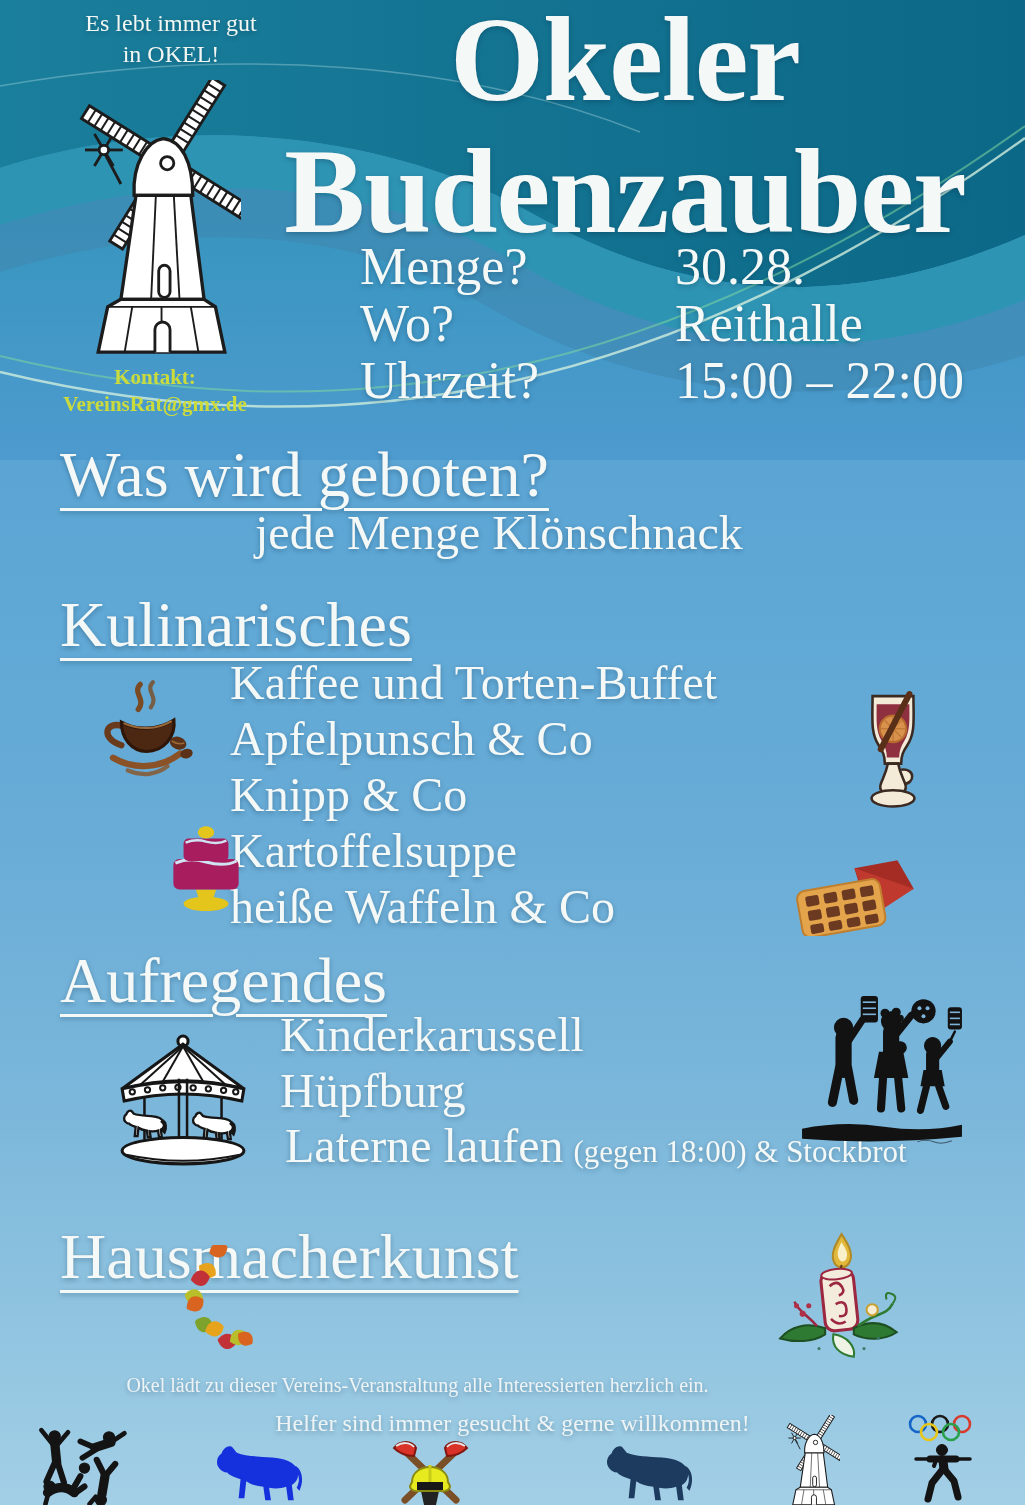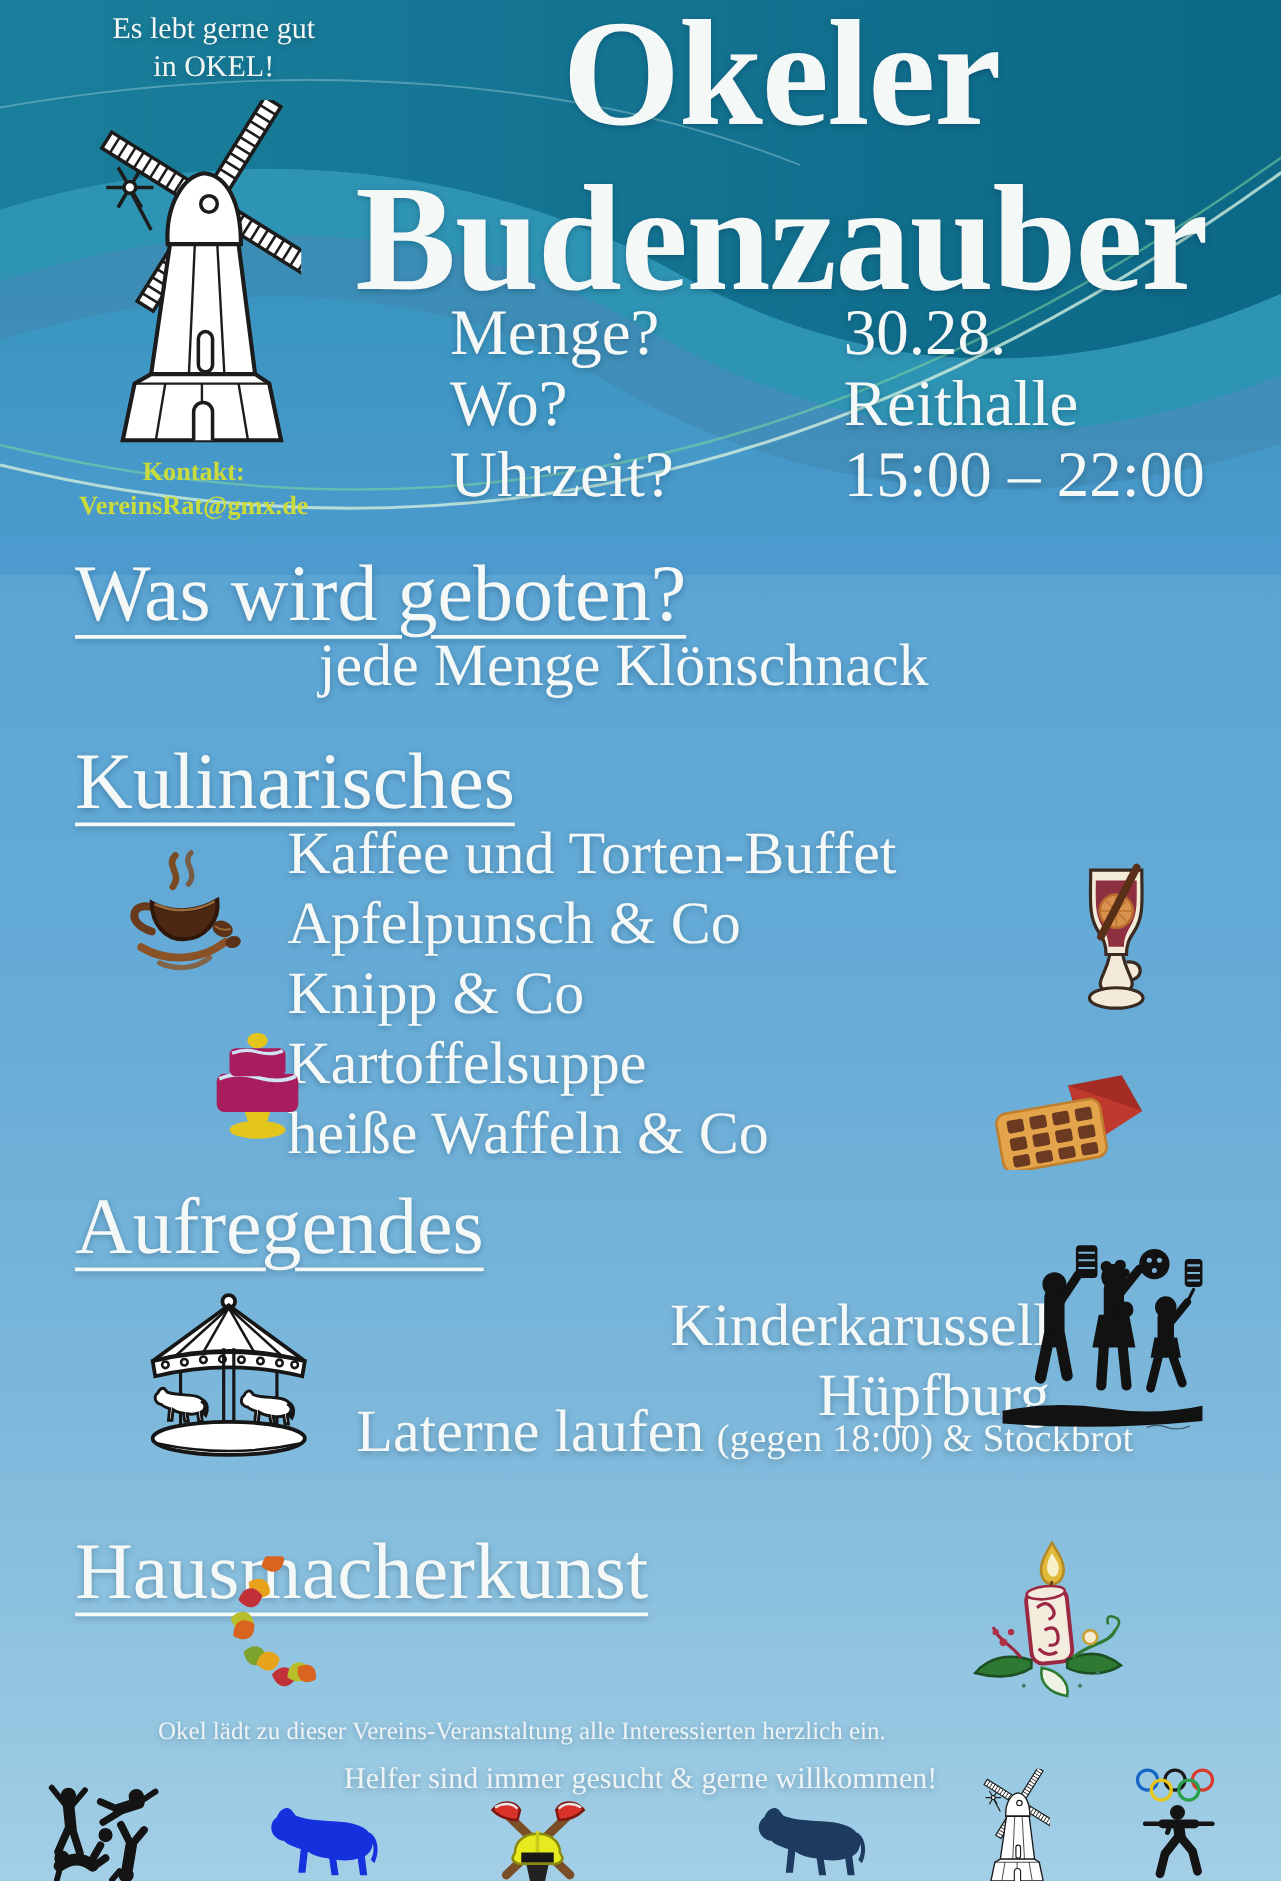--- a/index.html
+++ b/index.html
@@ -20,21 +20,21 @@
   .details{left:360px;top:238px;width:620px;font-size:52px;line-height:57px;}
   .drow{display:flex;}
   .drow .q{width:315px;}
   .heading{font-size:64px;line-height:56px;text-decoration:underline;text-decoration-thickness:3px;text-underline-offset:12px;}
   .item{font-size:48px;line-height:56px;}
   .h-intro{left:60px;top:447px;}
   .i-intro{left:255px;top:505px;}
   .h-kulin{left:60px;top:597px;}
   .list-kulin{left:230px;top:655px;width:640px;text-align:left;}
   .h-aufreg{left:60px;top:953px;}
-  .list-aufreg{left:280px;top:1033px;width:560px;text-align:right;}
+  .list-aufreg{left:280px;top:1007px;width:560px;text-align:left;}
   .laterne{left:285px;top:1118px;width:700px;font-size:48px;line-height:56px;white-space:nowrap;}
   .laterne .small{font-size:31px;margin-left:10px;}
   .h-haus{left:60px;top:1197px;margin-top:32px;}
   .i-haus{left:250px;top:1251px;}
   .footer1{left:0;top:1367px;width:835px;text-align:center;font-size:20px;line-height:36px;color:#eef4f6;}
   .footer2{left:0;top:1408px;width:1025px;text-align:center;font-size:24px;line-height:30px;color:#eef4f6;}
   .ic-coffee{left:92px;top:678px;}
   .ic-cake{left:165px;top:810px;}
   .ic-punch{left:852px;top:690px;}
   .ic-waffle{left:795px;top:858px;}
@@ -117,21 +117,21 @@
     <rect x="0" y="0" width="1025" height="460" fill="url(#gTop)"></rect>
     <path d="M0,0 H1025 V235 C850,312 690,302 535,215 C380,128 175,112 0,168 Z" fill="url(#gDark)"></path>
     <path d="M0,168 C175,112 380,128 535,215 C690,302 850,312 1025,235 L1025,300 C845,372 675,355 515,262 C360,172 170,170 0,225 Z" fill="#2e94b4"></path>
     <path d="M0,225 C170,170 360,172 515,262 C675,355 845,372 1025,300 L1025,355 C830,418 640,398 485,305 C340,220 160,222 0,272 Z" fill="#3f87ae" opacity=".55"></path>
     <path d="M0,372 C330,452 660,402 1025,138" stroke="#cfeedd" stroke-width="2.5" fill="none" opacity=".8"></path>
     <path d="M0,356 C330,436 655,390 1025,126" stroke="#7fd79f" stroke-width="2" fill="none" opacity=".55"></path>
     <path d="M0,86 C240,44 470,64 640,132" stroke="#bfe6ea" stroke-width="1.5" fill="none" opacity=".35"></path>
   </svg>
 
   <div class="abs tagline shadow">
-    <div>Es lebt gerne gut</div>
+    <div>Es lebt immer gut</div>
     <div>in OKEL!</div>
   </div>
 
   <div class="abs windmill-wrap">
     <svg width="175" height="276" viewBox="0 0 185 292">
         <use href="#wm"></use>
       </svg>
   </div>
 
   <div class="abs contact">

